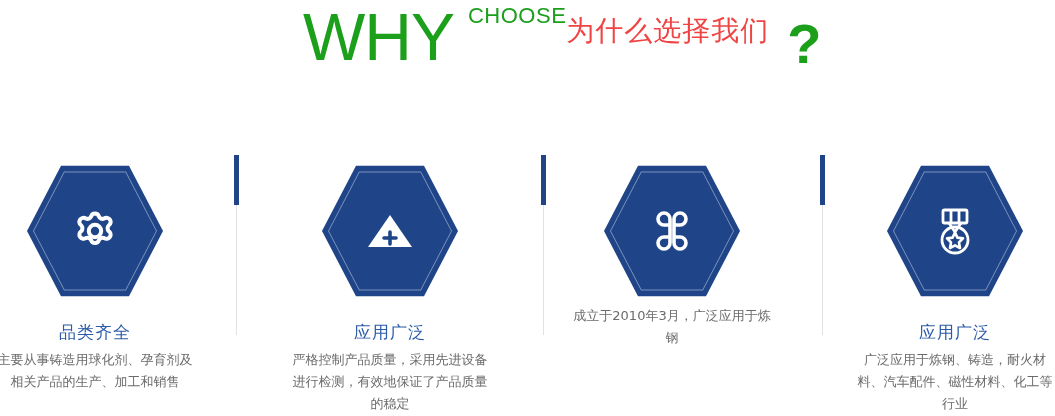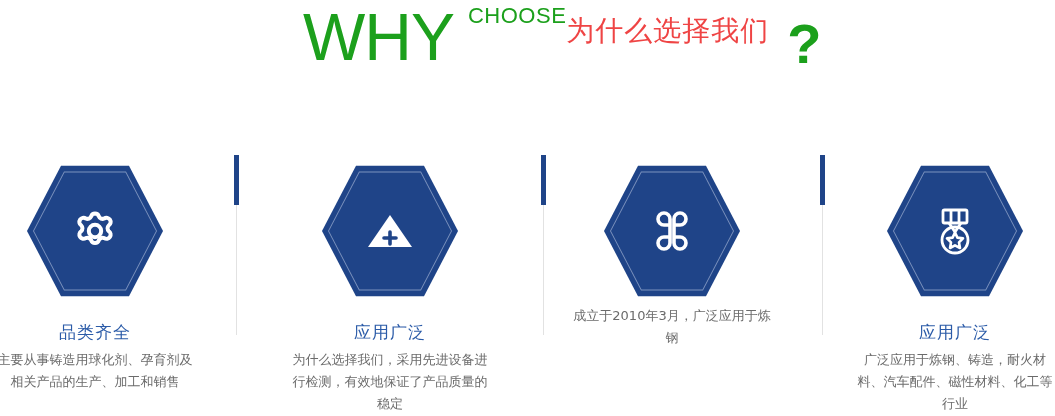--- a/index.html
+++ b/index.html
@@ -229,21 +229,21 @@
         <svg width="52" height="48" viewBox="0 0 52 48" aria-hidden="true">
           <path d="M26 8 L48 40 L4 40 Z" fill="#ffffff"></path>
           <g stroke="#1F4488" stroke-width="3.6" stroke-linecap="round">
             <line x1="26" y1="25" x2="26" y2="37"></line>
             <line x1="20" y1="31" x2="32" y2="31"></line>
           </g>
         </svg>
       </div>
     </div>
     <div class="card-title">应用广泛</div>
-    <div class="card-desc">为什么选择我们，采用先进设备进行检测，有效地保证了产品质量的稳定</div>
+    <div class="card-desc">严格控制产品质量，采用先进设备进行检测，有效地保证了产品质量的稳定</div>
   </div>
 
   <div class="card card-3">
     <div class="hex-wrap">
       <div class="hex-outer"></div>
       <div class="hex-inner-line"></div>
       <div class="hex-inner-fill"></div>
       <div class="hex-icon">
         <svg width="50" height="50" viewBox="0 0 50 50" aria-hidden="true">
           <g fill="none" stroke="#ffffff" stroke-width="3.6">

